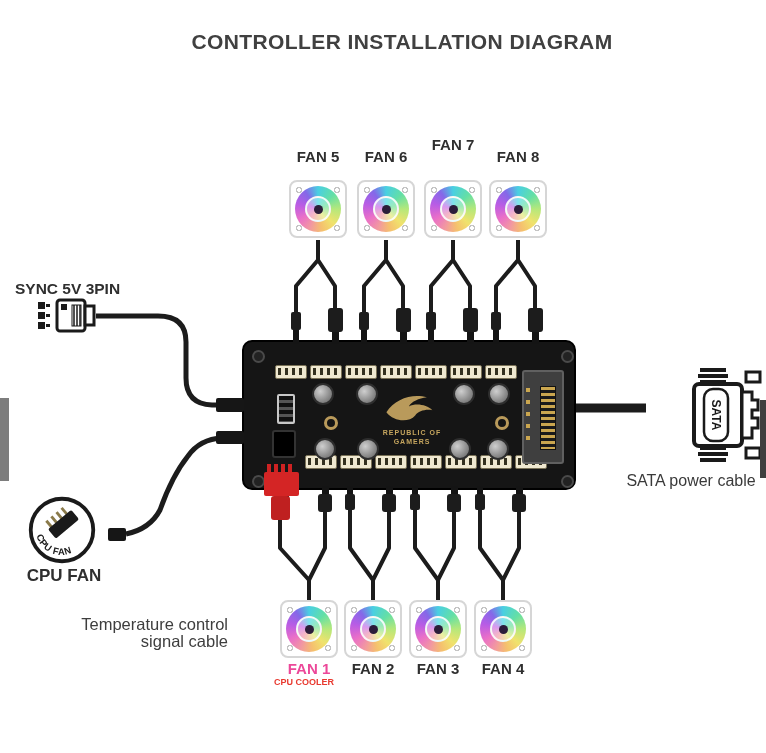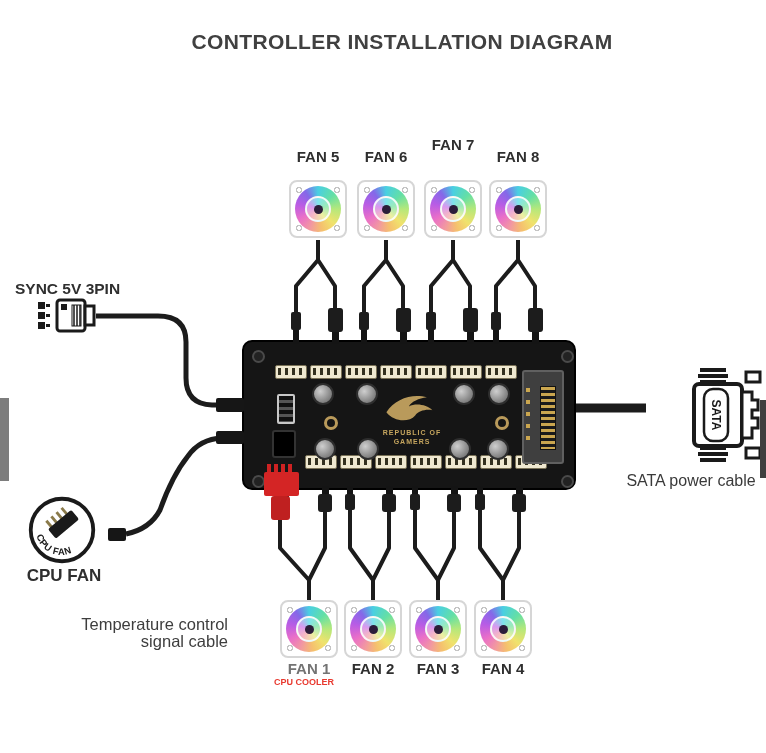--- a/index.html
+++ b/index.html
@@ -9,21 +9,21 @@
   }
   .abs { position:absolute; }
   .title {
     position:absolute; left:38px; top:30px; width:728px; text-align:center;
     font-size:21px; font-weight:600; letter-spacing:.4px; color:#404040;
   }
   .fan-label {
     position:absolute; width:70px; text-align:center;
     font-size:15px; font-weight:600; color:#2f2f2f;
   }
-  .fan-label.red { color:#737373; }
+  .fan-label.red { color:#ec4899; }
   .fan-sublabel {
     position:absolute; width:70px; 
     font-size:9px; font-weight:700; color:#e8392f;
   }
   .side-label { position:absolute; font-size:15.5px; font-weight:600; color:#2f2f2f; }
   .big-label  { position:absolute; font-size:17px; font-weight:600; color:#2f2f2f; text-align:center; }
   .note-label { position:absolute; font-size:16.5px; color:#3e3e3e; text-align:right; line-height:17px; }
   .sata-label { position:absolute; font-size:16px; color:#3a3a3a; text-align:center; }
 
   

